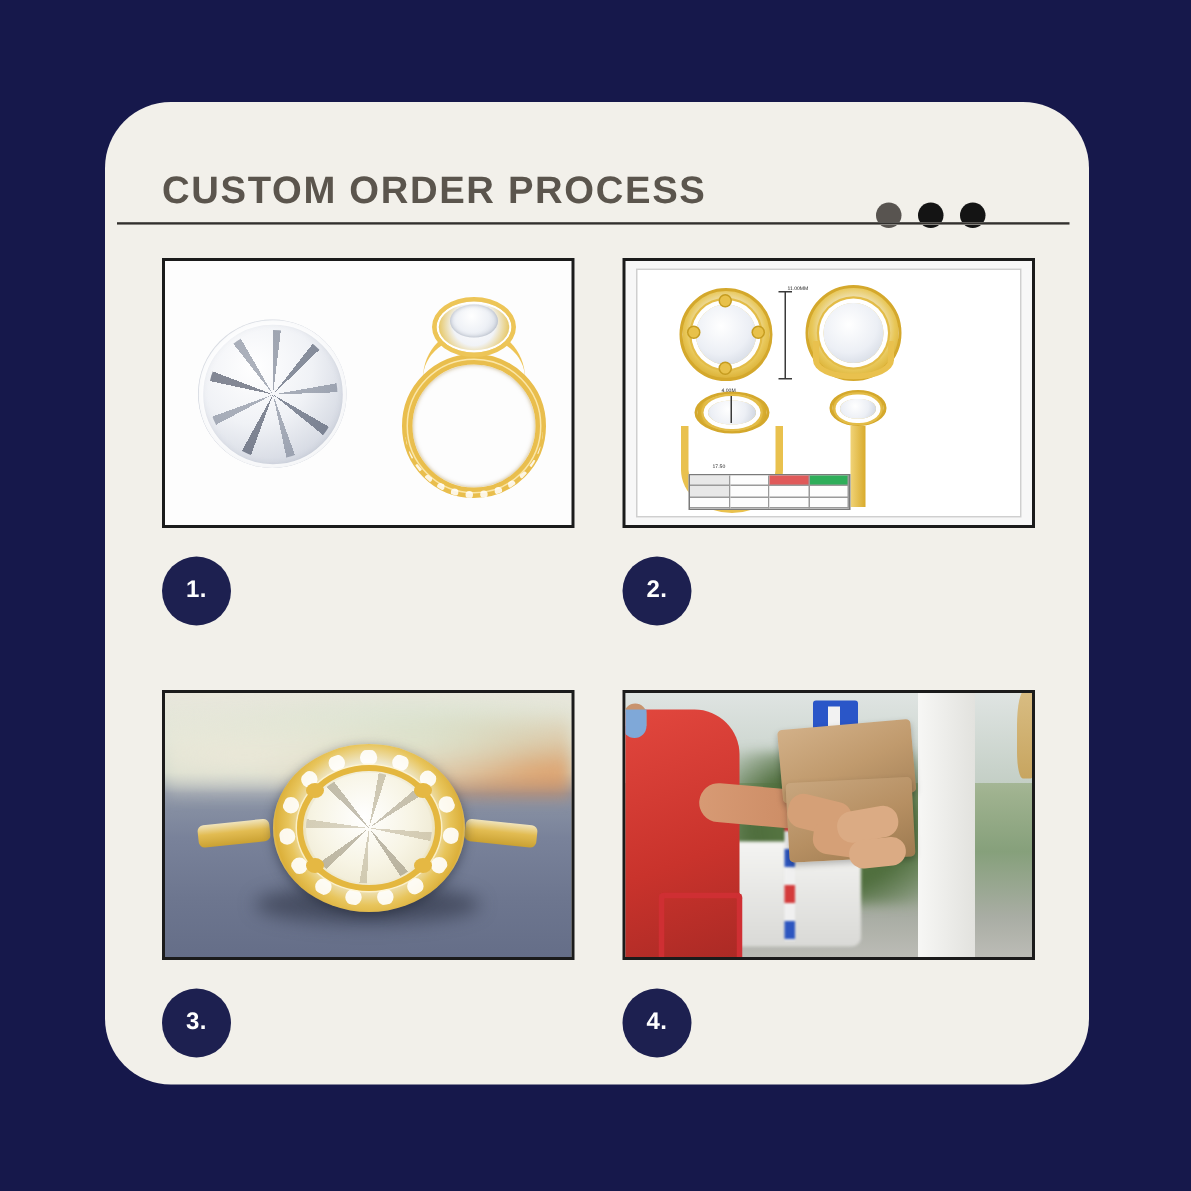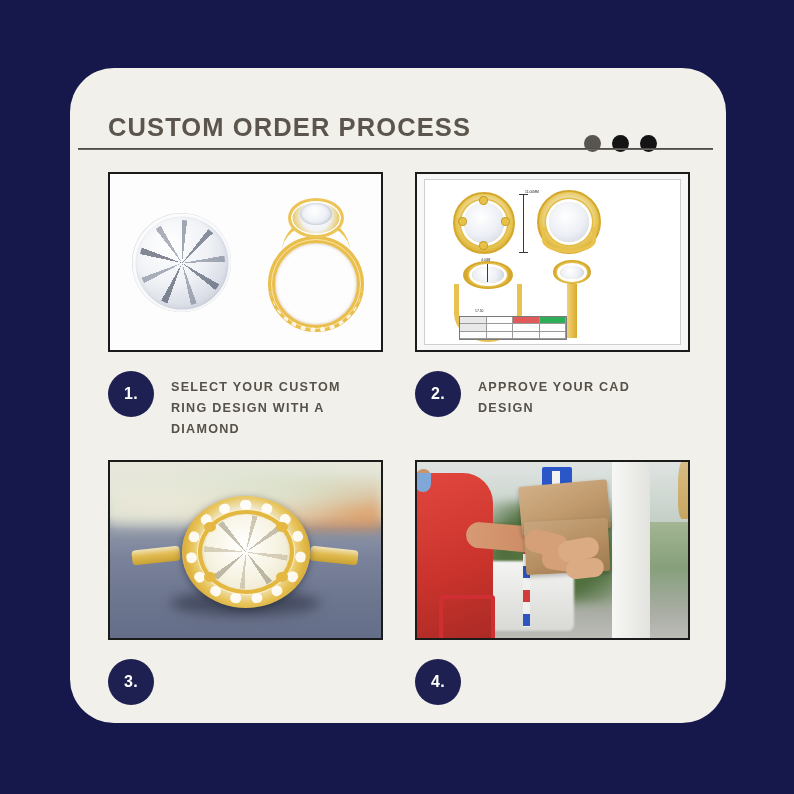--- a/index.html
+++ b/index.html
@@ -351,21 +351,20 @@
           <div class="ring1">
             <div class="band"></div>
             <div class="pave"></div>
             <div class="shoulder"></div>
             <div class="halo"></div>
             <div class="center"></div>
           </div>
         </div>
         <div class="step">
           <div class="step-badge">1.</div>
-          <div class="step-label">SELECT YOUR CUSTOM RING DESIGN WITH A DIAMOND</div>
         </div>
       </div>
 
       <div class="cell">
         <div class="thumb img2">
           <div class="cadsheet">
 
             <div class="cad-ring cad-top">
               <div class="cad-halo"></div>
               <div class="cad-prong" style="left:6px;top:26px;"></div>
@@ -415,21 +414,20 @@
                 <div class="cad-tcell w"></div>
                 <div class="cad-tcell w"></div>
                 <div class="cad-tcell w"></div>
               </div>
             </div>
 
           </div>
         </div>
         <div class="step">
           <div class="step-badge">2.</div>
-          <div class="step-label">APPROVE YOUR CAD DESIGN</div>
         </div>
       </div>
 
       <div class="cell r2">
         <div class="thumb img3">
           <div class="bokeh"></div>
           <div class="ringshadow"></div>
           <div class="shank-l"></div>
           <div class="shank-r"></div>
           <div class="halo">

